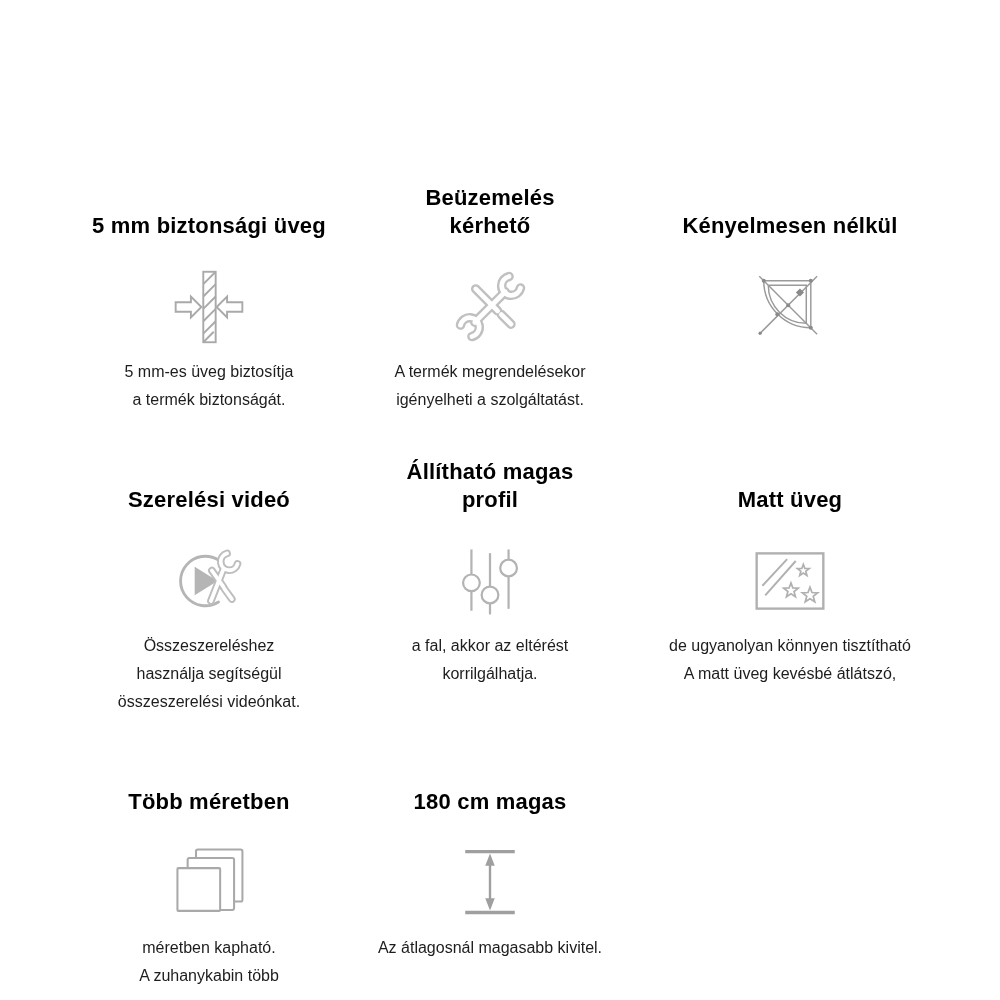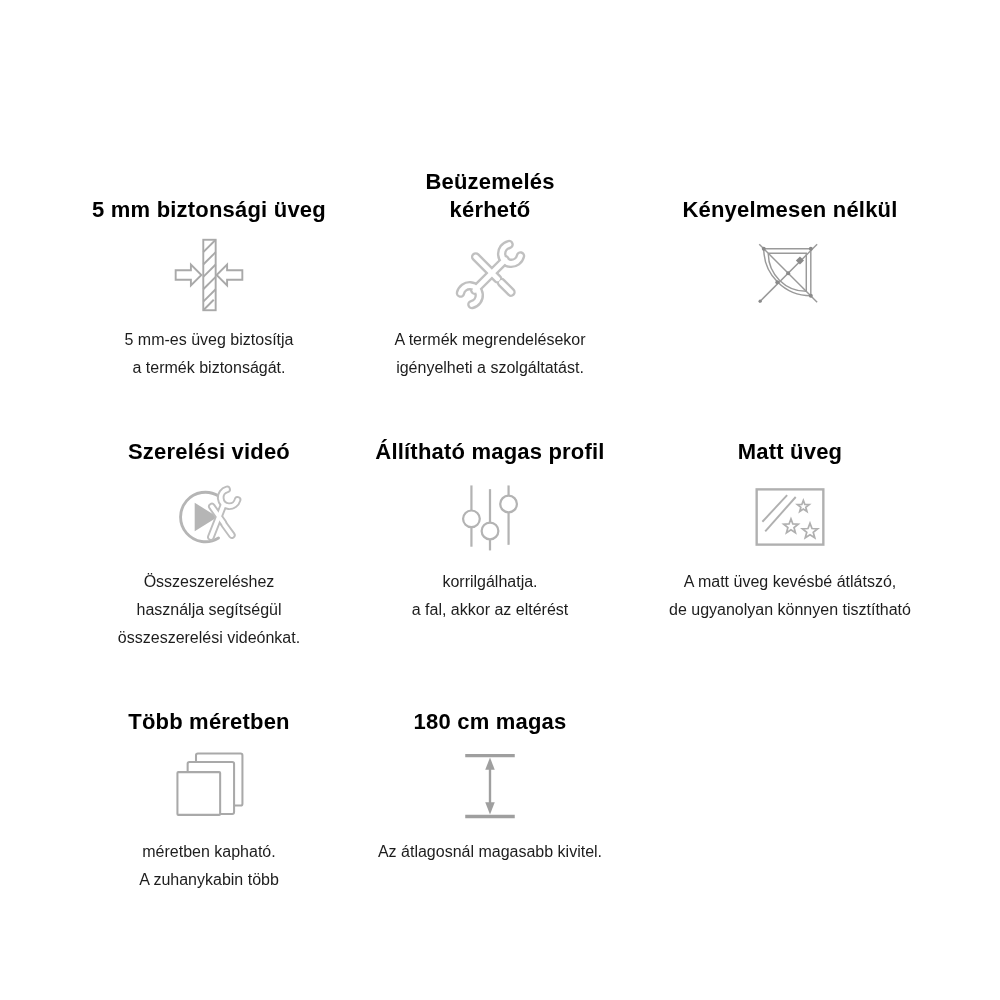--- a/index.html
+++ b/index.html
@@ -6,21 +6,21 @@
   body{
     width:1000px;height:1000px;background:#ffffff;position:relative;overflow:hidden;
     font-family:"Liberation Sans","DejaVu Sans",sans-serif;
   }
   .grid{
     position:absolute;left:58px;top:166px;width:902px;
     display:grid;grid-template-columns:302px 260px 340px;row-gap:26px;
   }
   .cell{display:flex;flex-direction:column;align-items:center;text-align:center;}
   .title{
-    margin:0;height:58px;display:flex;flex-direction:column;justify-content:flex-end;
+    margin:16px;height:58px;display:flex;flex-direction:column;justify-content:flex-end;
     font-size:22px;font-weight:bold;line-height:28px;color:#000000;letter-spacing:0.2px;
   }
   .iconbox{height:86px;margin-top:8px;display:flex;align-items:center;justify-content:center;}
   .desc{margin:8px 0 0;font-size:16px;line-height:28px;color:#1d1d1d;}
   .dline{display:block;white-space:nowrap;}
 </style>
 </head>
 <body>
 
 <div class="grid">
@@ -137,44 +137,44 @@
       <svg width="78" height="78" viewBox="0 0 84 84" fill="none" stroke="#b3b3b3" stroke-width="2.4">
         <line x1="22" y1="8" x2="22" y2="74"></line>
         <line x1="42" y1="12" x2="42" y2="78"></line>
         <line x1="62" y1="8" x2="62" y2="72"></line>
         <circle cx="22" cy="44" r="9" fill="#ffffff"></circle>
         <circle cx="42" cy="57" r="9" fill="#ffffff"></circle>
         <circle cx="62" cy="28" r="9" fill="#ffffff"></circle>
       </svg>
     </div>
     <p class="desc">
+      <span class="dline">a fal, akkor az eltérést</span>
       <span class="dline">korrilgálhatja.</span>
-      <span class="dline">a fal, akkor az eltérést</span>
     </p>
   </section>
 
   <section class="cell">
     <h3 class="title">
       <span class="tline">Matt üveg</span>
     </h3>
     <div class="iconbox">
       <svg width="80" height="80" viewBox="0 0 84 84" fill="none" stroke="#b0b0b0">
         <rect x="7" y="13" width="70" height="58" stroke-width="2.5"></rect>
         <line x1="13" y1="47" x2="39" y2="19" stroke-width="2"></line>
         <line x1="16" y1="57" x2="48" y2="21" stroke-width="2"></line>
         <g stroke-width="1.8" fill="#ffffff">
           <polygon points="56,24.5 57.6,28.8 62.2,29 58.6,31.8 59.8,36.3 56,33.7 52.2,36.3 53.4,31.8 49.8,29 54.4,28.8"></polygon>
           <polygon points="43,44 44.98,49.28 50.61,49.53 46.2,53.04 47.7,58.47 43,55.36 38.3,58.47 39.8,53.04 35.39,49.53 41.02,49.28"></polygon>
           <polygon points="63,48.5 65.1,54.11 71.08,54.37 66.4,58.1 68,63.88 63,60.57 58,63.88 59.6,58.1 54.92,54.37 60.9,54.11"></polygon>
         </g>
       </svg>
     </div>
     <p class="desc">
+      <span class="dline">de ugyanolyan könnyen tisztítható</span>
       <span class="dline">A matt üveg kevésbé átlátszó,</span>
-      <span class="dline">de ugyanolyan könnyen tisztítható</span>
     </p>
   </section>
 
   <section class="cell">
     <h3 class="title">
       <span class="tline">Több méretben</span>
     </h3>
     <div class="iconbox">
       <svg width="78" height="78" viewBox="0 0 84 84" fill="none" stroke="#a9a9a9" stroke-width="2.2">
         <rect x="28" y="6" width="50" height="56" rx="2" fill="#ffffff"></rect>

